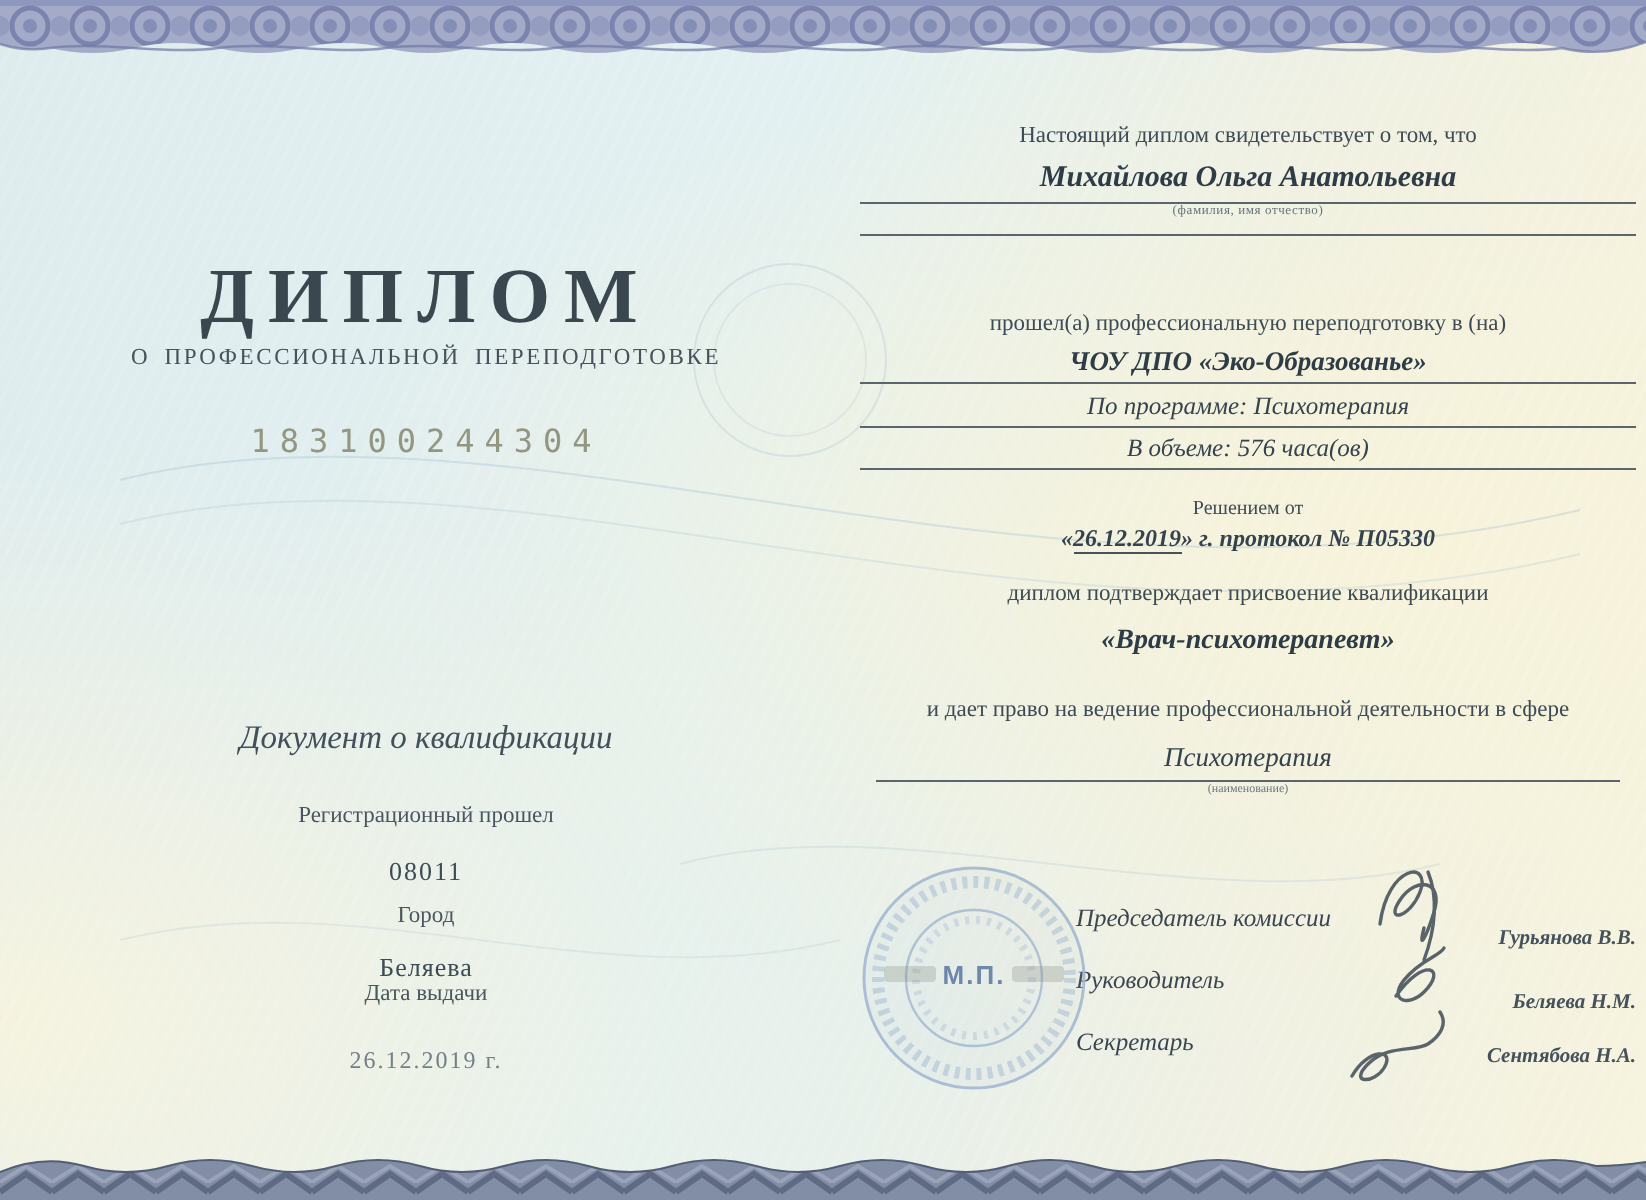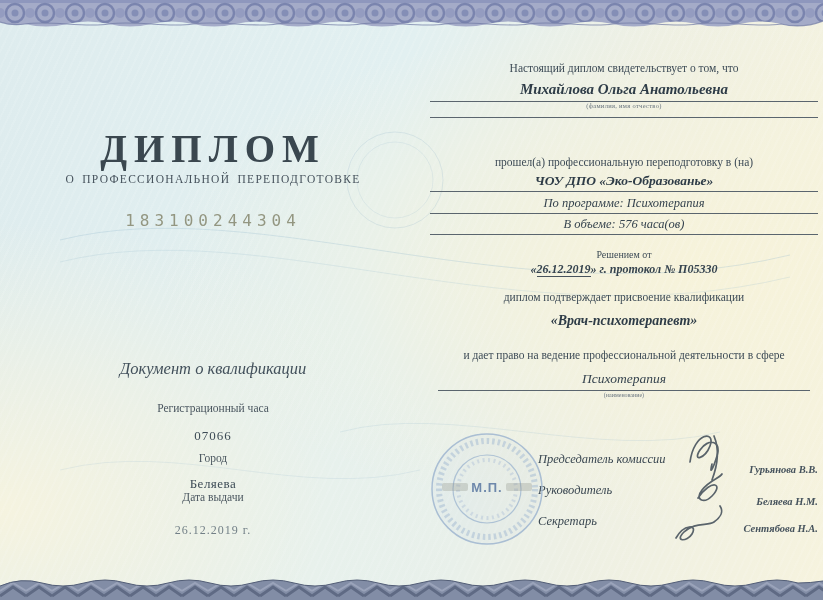--- a/index.html
+++ b/index.html
@@ -111,22 +111,22 @@
     </defs>
     <path d="M0,12 Q21,3 42,9 T84,9 T126,9 T168,9 T210,9 T252,9 T294,9 T336,9 T378,9 T420,9 T462,9 T504,9 T546,9 T588,9 T630,9 T672,9 T714,9 T756,9 T798,9 Q810,9 823,7 L823,26 H0 Z" fill="url(#pb)"></path>
     <path d="M0,12 Q21,3 42,9 T84,9 T126,9 T168,9 T210,9 T252,9 T294,9 T336,9 T378,9 T420,9 T462,9 T504,9 T546,9 T588,9 T630,9 T672,9 T714,9 T756,9 T798,9 Q810,9 823,7" fill="none" stroke="#525d76" stroke-width="1"></path>
   </svg>
 
   <div class="lcol">
     <div class="doc-title">ДИПЛОМ</div>
     <div class="doc-subtitle">О ПРОФЕССИОНАЛЬНОЙ ПЕРЕПОДГОТОВКЕ</div>
     <div class="blank-number">183100244304</div>
     <div class="qual-doc">Документ о квалификации</div>
-    <div class="lbl reg-lbl">Регистрационный часа</div>
-    <div class="reg-num">07066</div>
+    <div class="lbl reg-lbl">Регистрационный прошел</div>
+    <div class="reg-num">08011</div>
     <div class="lbl city-lbl">Город</div>
     <div class="city-val">Беляева</div>
     <div class="lbl date-lbl">Дата выдачи</div>
     <div class="date-val">26.12.2019 г.</div>
   </div>
 
   <div class="rcol">
     <div class="intro">Настоящий диплом свидетельствует о том, что</div>
     <div class="holder">Михайлова Ольга Анатольевна</div>
     <div class="holder-cap">(фамилия, имя отчество)</div>

